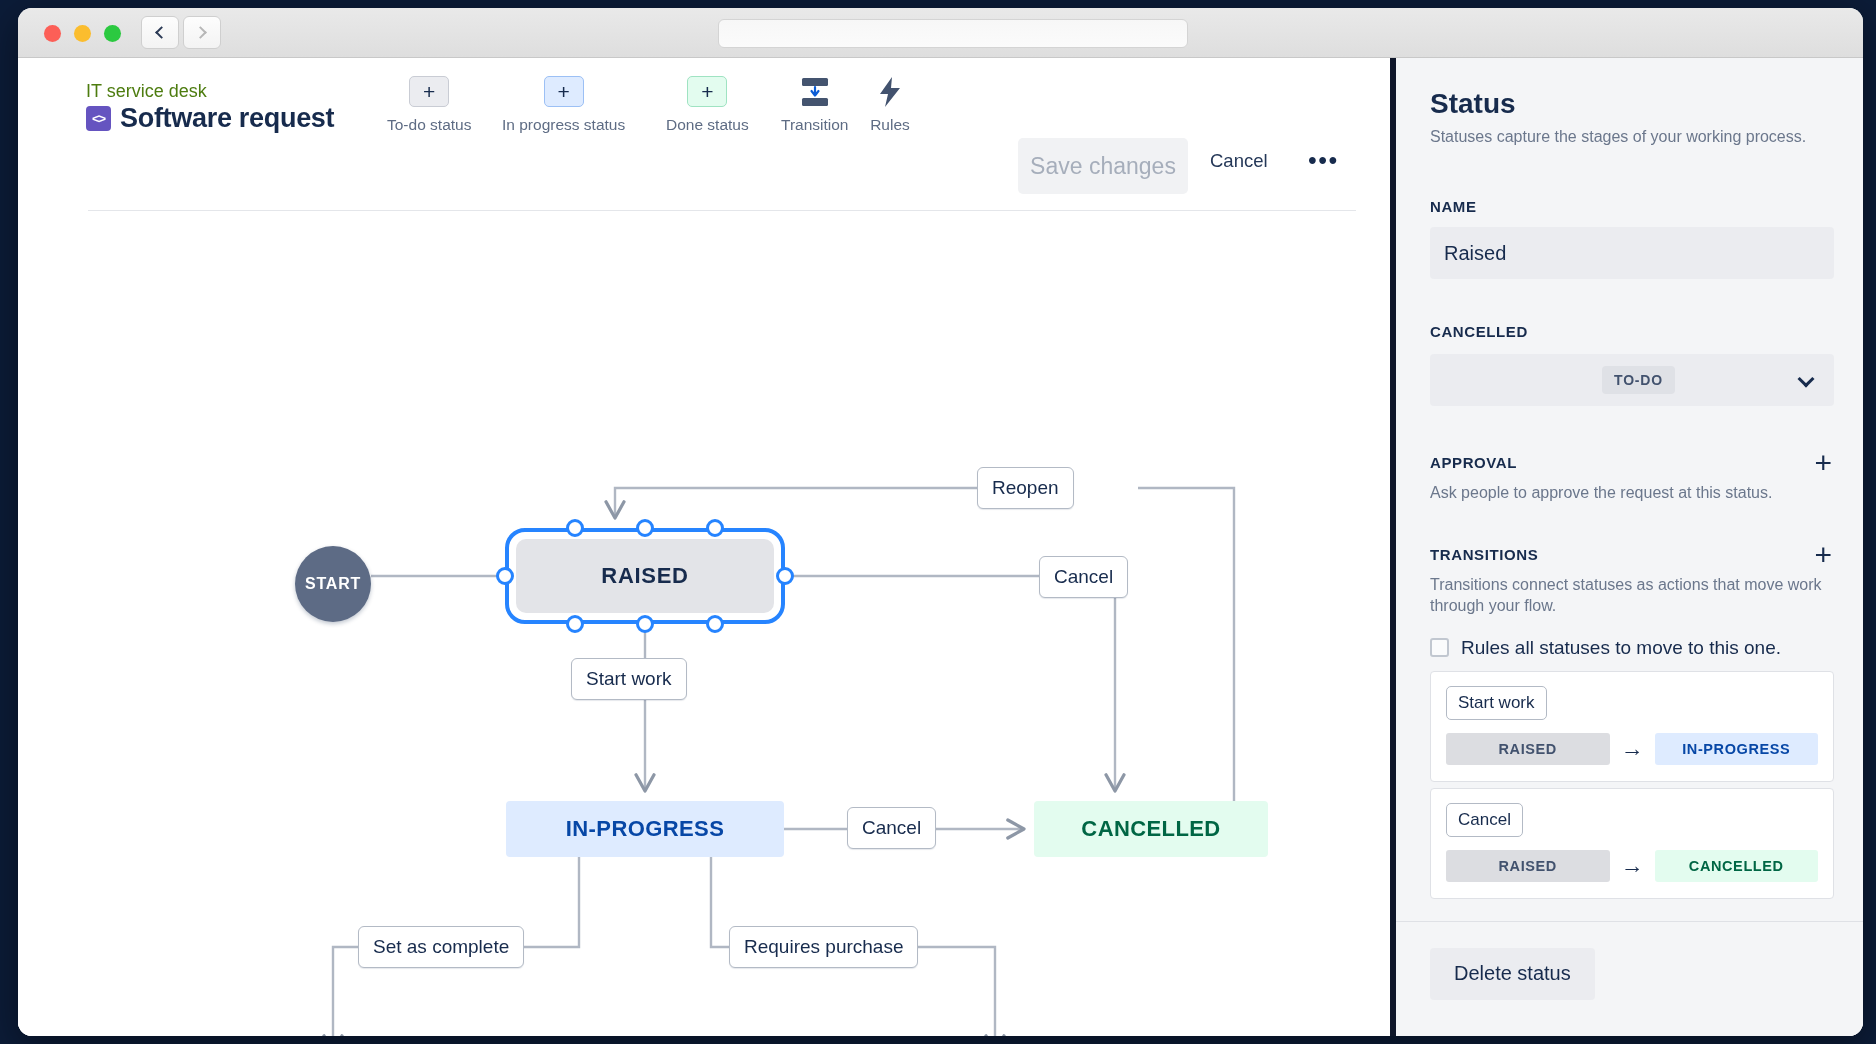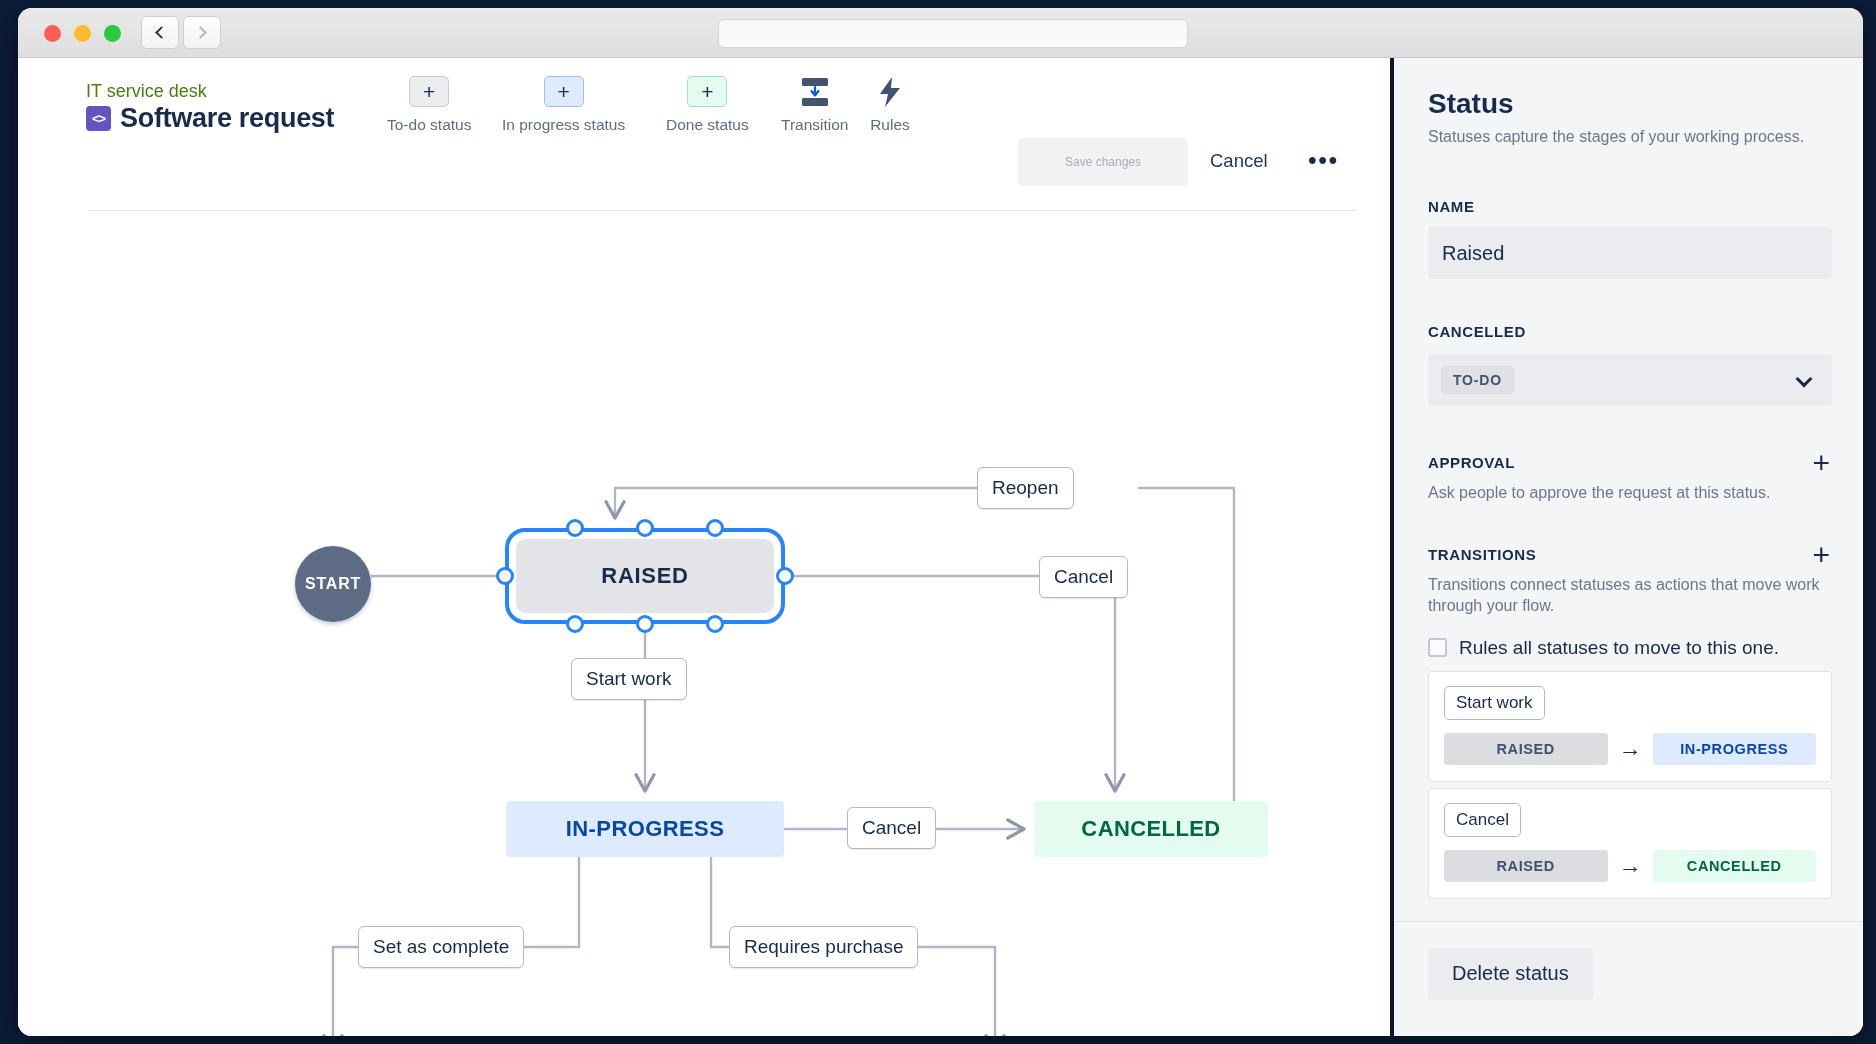--- a/index.html
+++ b/index.html
@@ -115,23 +115,23 @@
   #tool-todo { left: 369px; }
   #tool-prog { left: 484px; }
   #tool-done { left: 648px; }
   #tool-transition { left: 763px; }
   #tool-rules { left: 852px; }
 
   .tool-glyph { width: 40px; height: 31px; display: flex; align-items: center; justify-content: center; }
 
   #save-changes-btn {
     position: absolute; left: 1000px; top: 80px;
-    width: 170px; height: 48px;
+    width: 170px; height: 56px;
     background: #f1f2f4; border: none; border-radius: 5px;
-    color: #a6aebb; font-size: 12px; font-family: inherit;
+    color: #a6aebb; font-size: 23px; font-family: inherit;
     cursor: default;
   }
   #cancel-btn {
     position: absolute; left: 1192px; top: 92px;
     font-size: 18.5px; color: #253858; cursor: pointer; background: none; border: none;
     font-family: inherit;
   }
   #more-btn {
     position: absolute; left: 1290px; top: 92px;
     font-size: 25px; color: #172b4d; letter-spacing: 1.5px;
@@ -201,21 +201,21 @@
   #lbl-startwork   { left: 553px; top: 445px; }
   #lbl-cancel-mid  { left: 829px; top: 594px; }
   #lbl-setcomplete-l { left: 340px; top: 713px; }
   #lbl-requires    { left: 711px; top: 713px; }
 
   
   #right-panel {
     position: relative;
     width: 473px; height: 100%;
     background: #f4f5f7;
-    border-left: 4px solid #0f172a;
+    border-left: 6px solid #0f172a;
   }
   #panel-scroll { position: relative; padding: 30px 0 0 0; height: 100%; }
 
   #panel-title { margin: 0 0 0 34px; font-size: 28px; font-weight: bold; color: #172b4d; }
   #panel-subtitle { margin: 8px 0 0 34px; font-size: 16px; color: #6b778c; }
 
   .field-label {
     margin: 0 0 0 34px;
     font-size: 15px; font-weight: bold; color: #172b4d; letter-spacing: 0.6px;
   }
@@ -230,20 +230,21 @@
 
   #category-label { margin-top: 44px; }
   #category-desc { margin: 8px 0 0 34px; font-size: 16px; color: #6b778c; }
   #category-select {
     position: relative;
     margin: 14px 0 0 34px;
     width: 404px; height: 52px;
     background: #ebecf0; border-radius: 4px;
     display: flex; align-items: center;
     cursor: pointer;
+    justify-content: center;
   }
   #category-lozenge {
     margin-left: 13px;
     background: #dfe1e6; border-radius: 4px;
     padding: 6px 12px;
     font-size: 14px; font-weight: bold; color: #42526e; letter-spacing: 0.8px;
   }
   #category-chevron {
     position: absolute; right: 22px; top: 19px;
     width: 12px; height: 12px;

